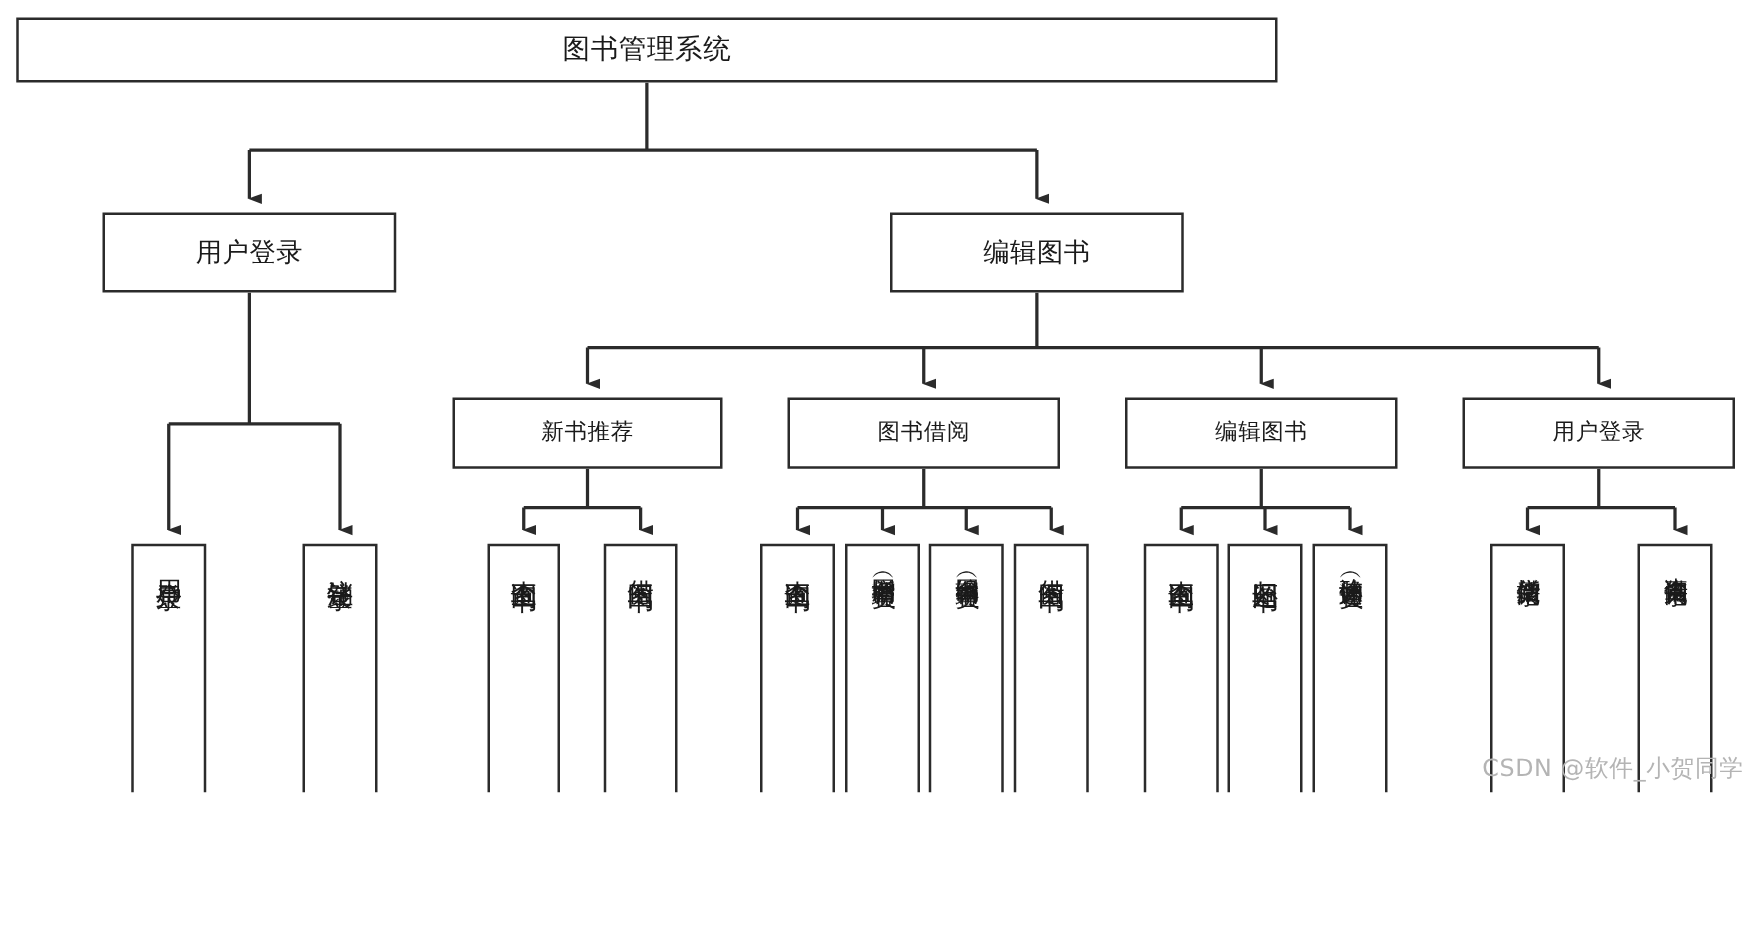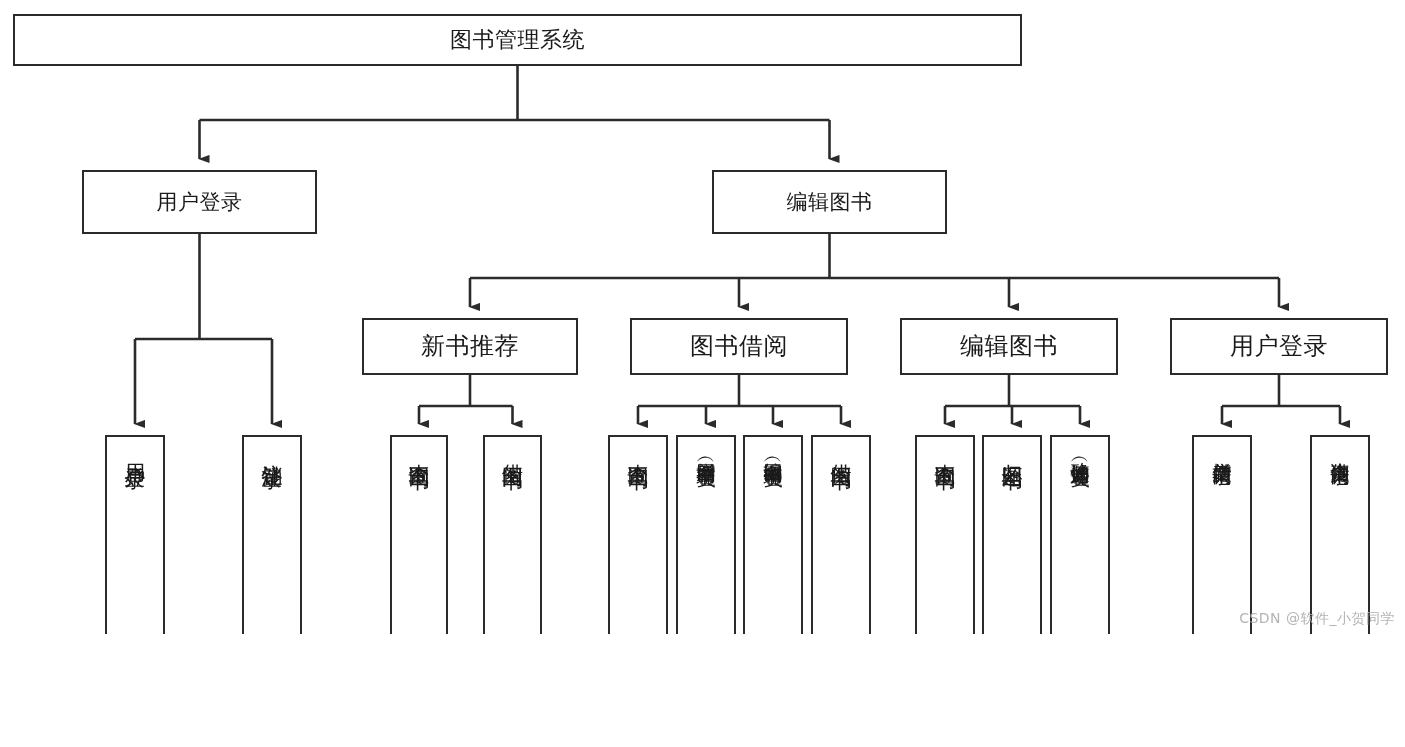--- a/index.html
+++ b/index.html
@@ -39,21 +39,21 @@
   .node .node-label {
     font-size: 21px;
     color: #1a1a1a;
     line-height: 1.15;
     letter-spacing: 0.5px;
     white-space: nowrap;
     text-align: center;
   }
   .node.level-0 .node-label { font-size: 22px; }
   .node.level-1 .node-label { font-size: 21px; }
-  .node.level-2 .node-label { font-size: 24px; }
+  .node.level-2 .node-label { font-size: 18px; }
 
   
   .node.leaf {
     align-items: flex-start;
     justify-content: center;
     padding-top: 10px;
   }
   .node.leaf .node-label {
     writing-mode: vertical-rl;
     text-orientation: upright;
@@ -65,21 +65,21 @@
   }
   .node.leaf.narrow .node-label {
     font-size: 19px;
     letter-spacing: 1px;
   }
 
   #watermark {
     position: absolute;
     right: 10px;
     bottom: 6px;
-    font-size: 14px;
+    font-size: 19px;
     color: #b4b4b4;
     white-space: nowrap;
     z-index: 5;
     letter-spacing: 0.5px;
   }
 </style>
 </head>
 <body>
 
 <div id="diagram-canvas">

